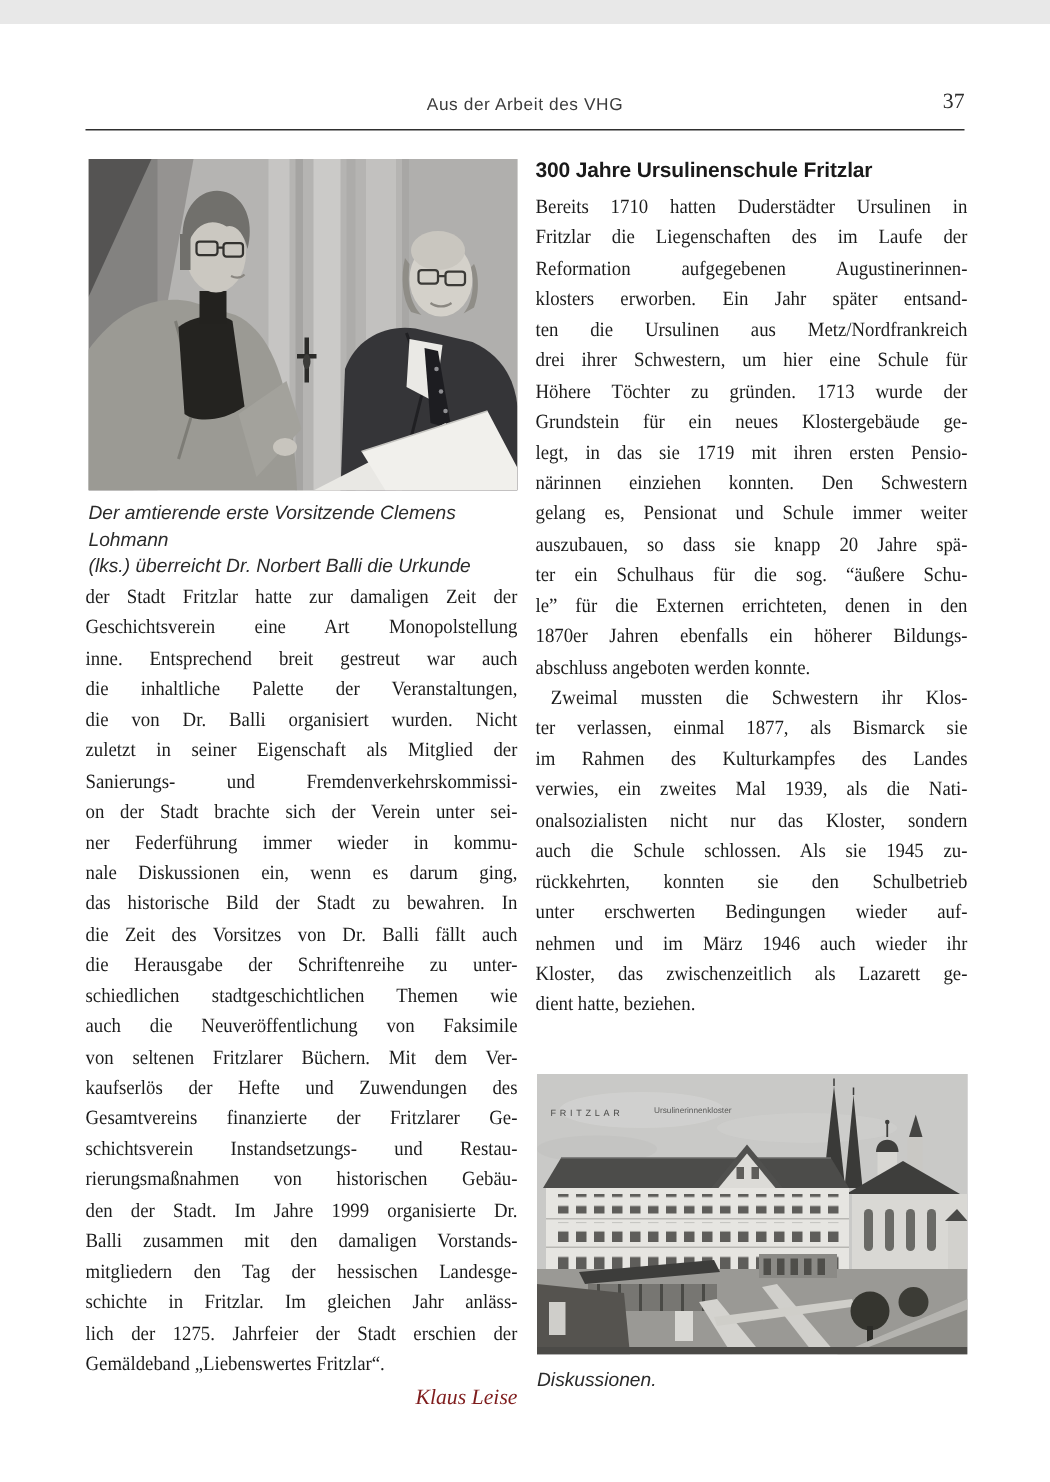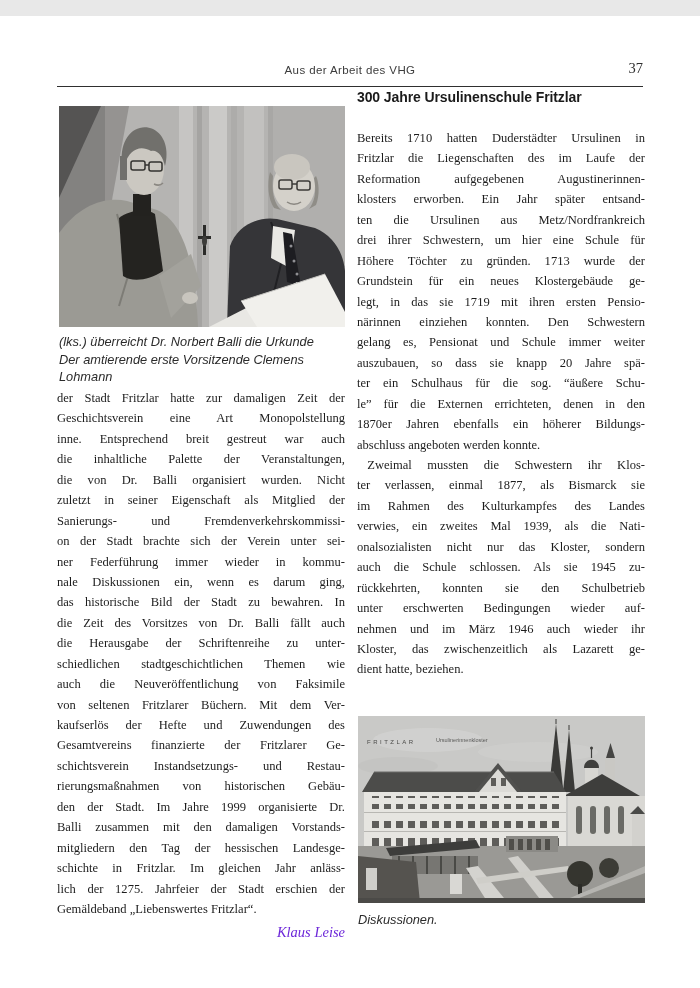--- a/index.html
+++ b/index.html
@@ -25,38 +25,38 @@
   .photo svg{display:block;}
 
   .caption{position:absolute;font-family:"Liberation Sans", sans-serif;}
   .caption1{top:317px;left:59px;width:286px;}
   .caption2{top:895px;left:358px;width:287px;}
   .cap-line{
     font-style:italic;font-size:12.8px;line-height:17.6px;color:#2b2b2b;
   }
 
   .heading-right{
-    position:absolute;top:73px;left:357px;width:288px;
+    position:absolute;top:89px;left:357px;width:288px;
     font-family:"Liberation Sans", sans-serif;font-weight:bold;
     font-size:14px;color:#1a1a1a;letter-spacing:-0.1px;
   }
 
   .bodytext{position:absolute;width:310px;transform:scaleX(0.929);transform-origin:0 0;}
   .body-left{top:372px;left:57px;}
   .body-right{top:112px;left:357px;}
   .bline{
     font-size:13.5px;line-height:20.45px;height:20.45px;overflow:hidden;
     text-align:justify;text-align-last:justify;color:#1c1c1c;
   }
   .bline.end{text-align-last:left;}
   .bline.ind{text-indent:11px;}
 
   .signature{
     position:absolute;top:908px;left:57px;width:288px;text-align:right;
-    font-style:italic;font-size:14.5px;color:#6d28d9;
+    font-style:italic;font-size:14.5px;color:#7f1d1d;
   }
 </style>
 </head>
 <body>
 
 <div class="page">
 
   <div class="hdr-title">Aus der Arbeit des VHG</div>
   <div class="hdr-num">37</div>
   <div class="hdr-rule"></div>
@@ -115,22 +115,22 @@
       </g>
       <g>
         <polygon points="150,221 238,176 268,221" fill="#e9e8e4"></polygon>
         <polygon points="182,195 266,168 286,206 286,221 198,221" fill="#f1f0ec"></polygon>
         <line x1="182" y1="195" x2="266" y2="168" stroke="#c5c4c0" stroke-width="1"></line>
       </g>
     </svg>
   </div>
 
   <div class="caption caption1">
+      <div class="cap-line">Der amtierende erste Vorsitzende Clemens Lohmann</div>
       <div class="cap-line">(lks.) überreicht Dr. Norbert Balli die Urkunde</div>
-      <div class="cap-line">Der amtierende erste Vorsitzende Clemens Lohmann</div>
     </div>
 
   <div class="bodytext body-left">
       <div class="bline">der Stadt Fritzlar hatte zur damaligen Zeit der</div>
       <div class="bline">Geschichtsverein eine Art Monopolstellung</div>
       <div class="bline">inne. Entsprechend breit gestreut war auch</div>
       <div class="bline">die inhaltliche Palette der Veranstaltungen,</div>
       <div class="bline">die von Dr. Balli organisiert wurden. Nicht</div>
       <div class="bline">zuletzt in seiner Eigenschaft als Mitglied der</div>
       <div class="bline">Sanierungs- und Fremdenverkehrskommissi-</div>

